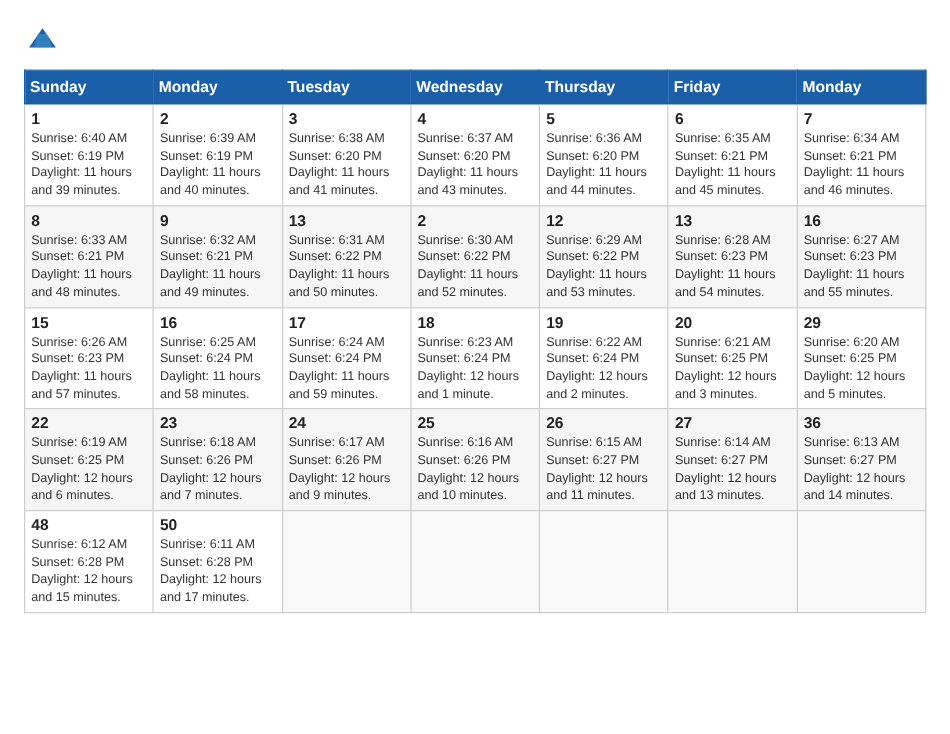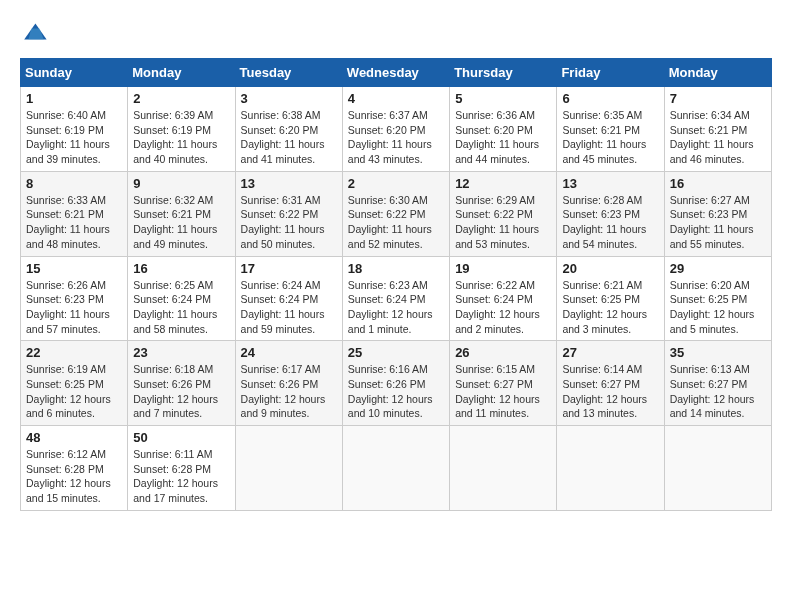--- a/index.html
+++ b/index.html
@@ -229,21 +229,21 @@
         </td>
         <td>
           <span class="day-num">26</span>
         <div class="day-info">Sunrise: 6:15 AM<br>Sunset: 6:27 PM<br>Daylight: 12 hours and 11 minutes.</div>
         </td>
         <td>
           <span class="day-num">27</span>
         <div class="day-info">Sunrise: 6:14 AM<br>Sunset: 6:27 PM<br>Daylight: 12 hours and 13 minutes.</div>
         </td>
         <td>
-          <span class="day-num">35</span>
+          <span class="day-num">36</span>
         <div class="day-info">Sunrise: 6:13 AM<br>Sunset: 6:27 PM<br>Daylight: 12 hours and 14 minutes.</div>
         </td>
       </tr>
       <tr>
         <td>
           <span class="day-num">48</span>
         <div class="day-info">Sunrise: 6:12 AM<br>Sunset: 6:28 PM<br>Daylight: 12 hours and 15 minutes.</div>
         </td>
         <td>
           <span class="day-num">50</span>

